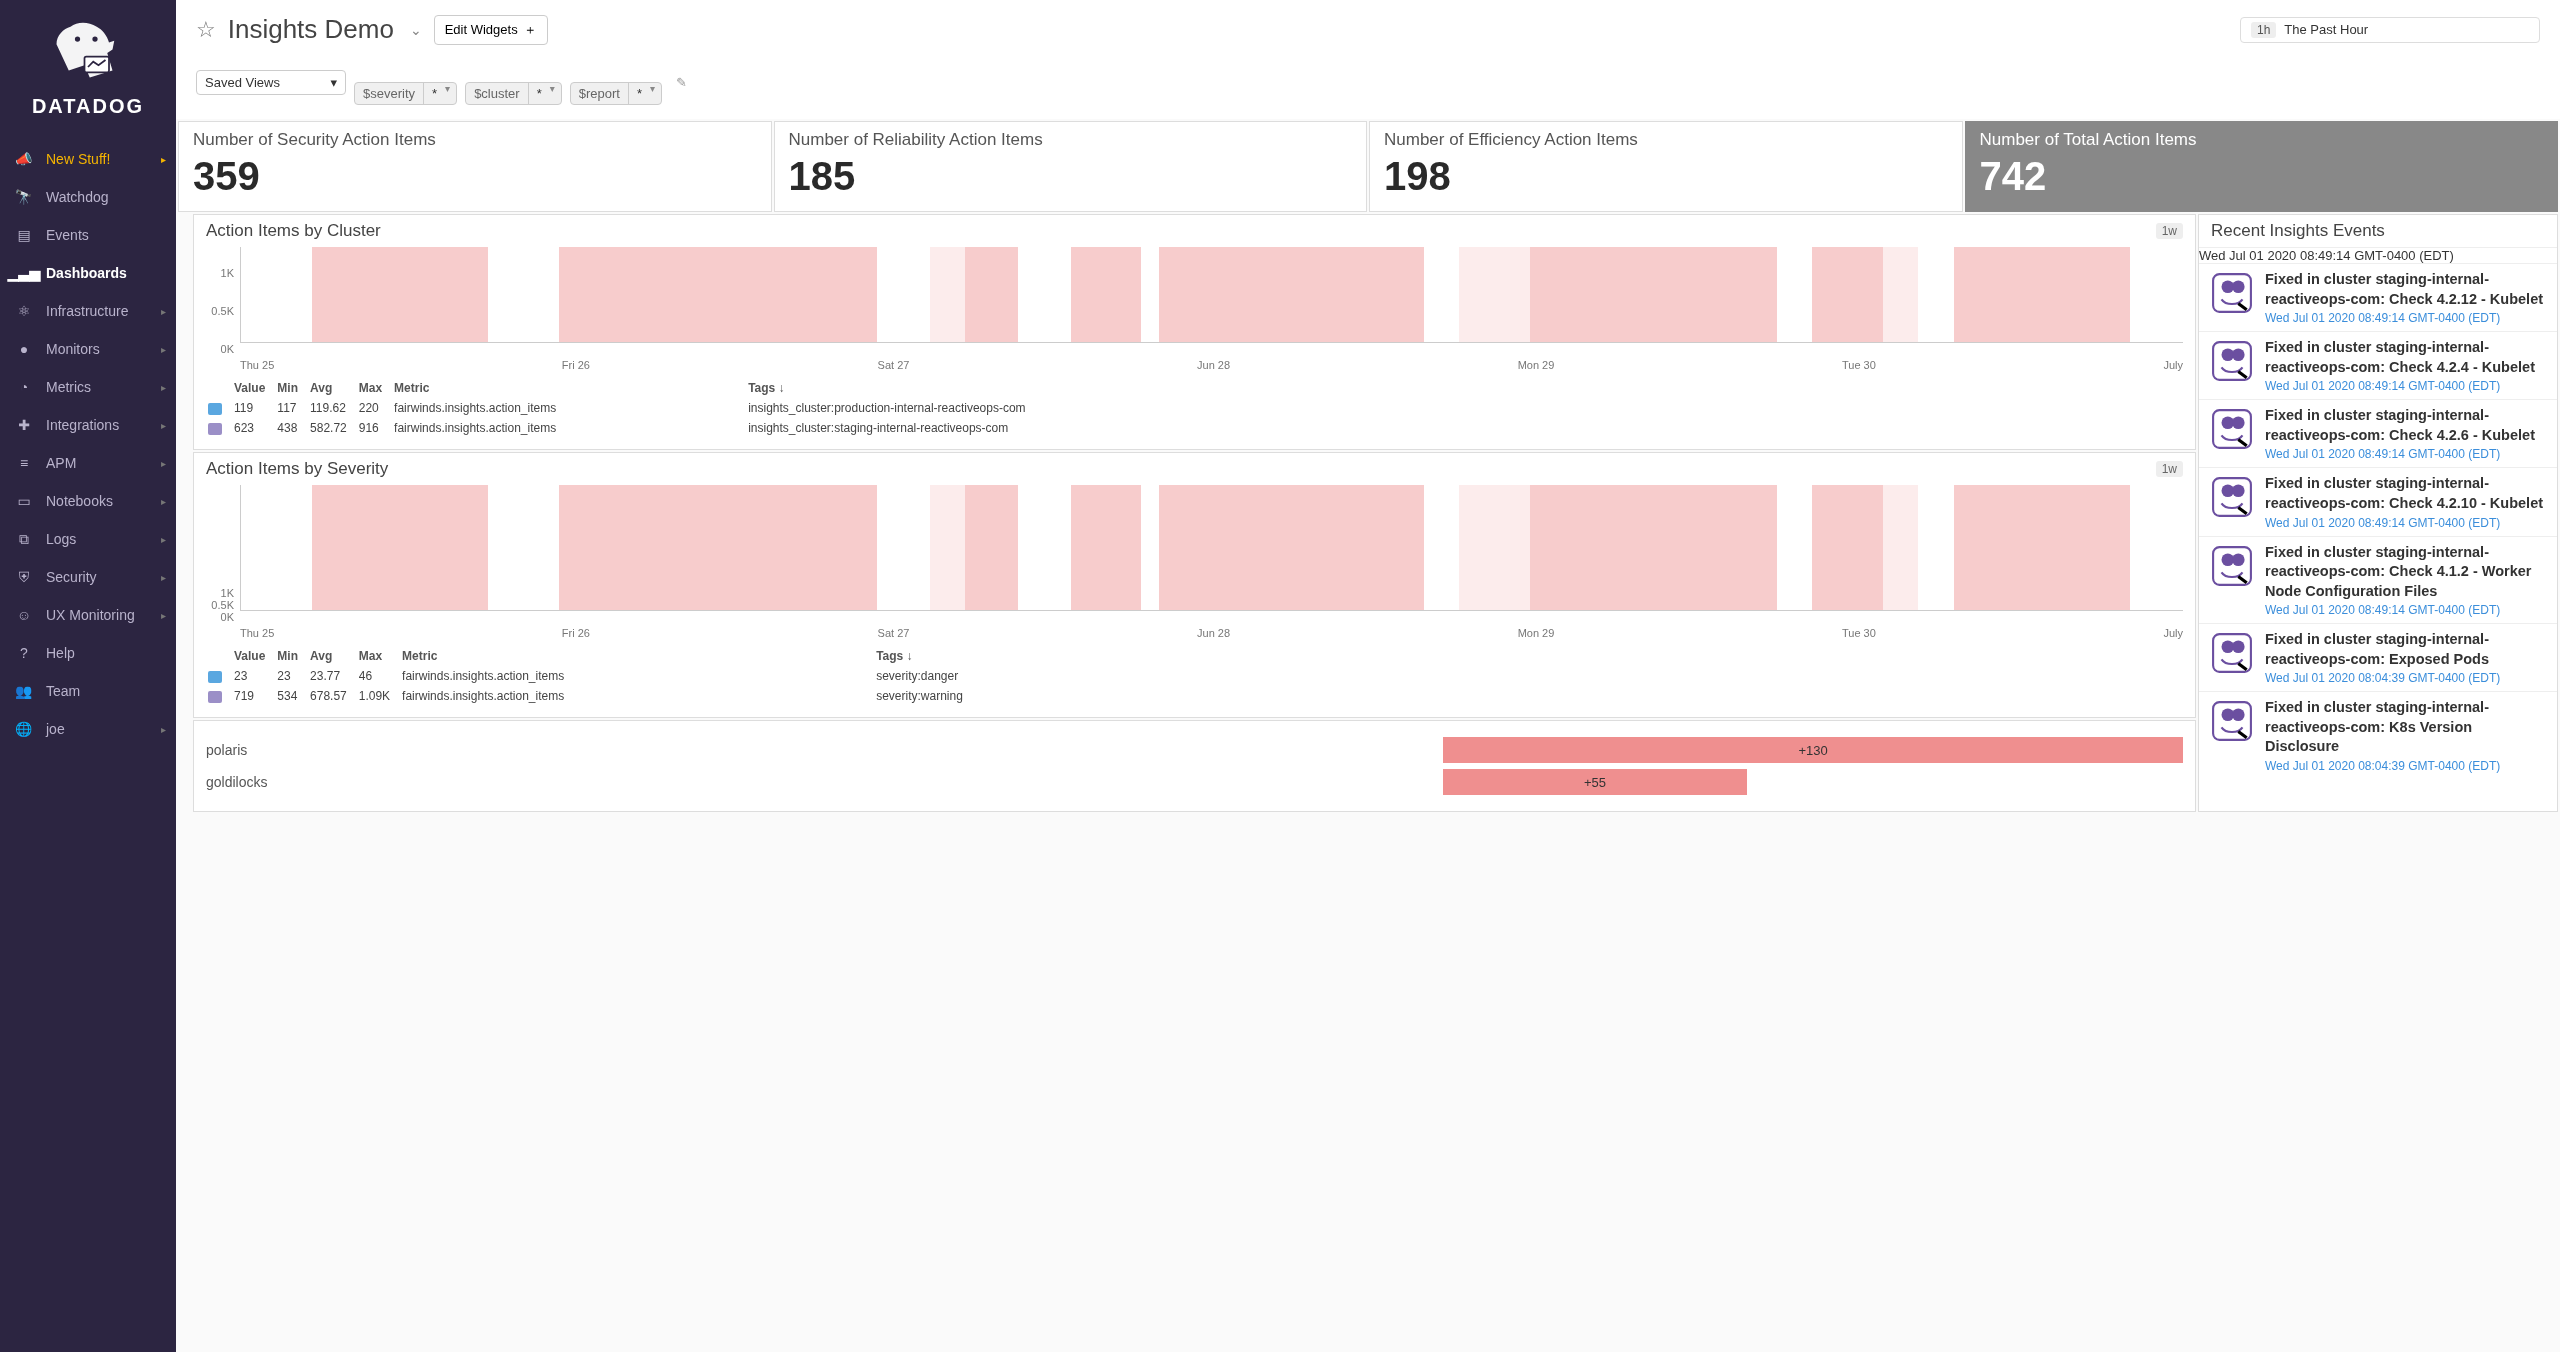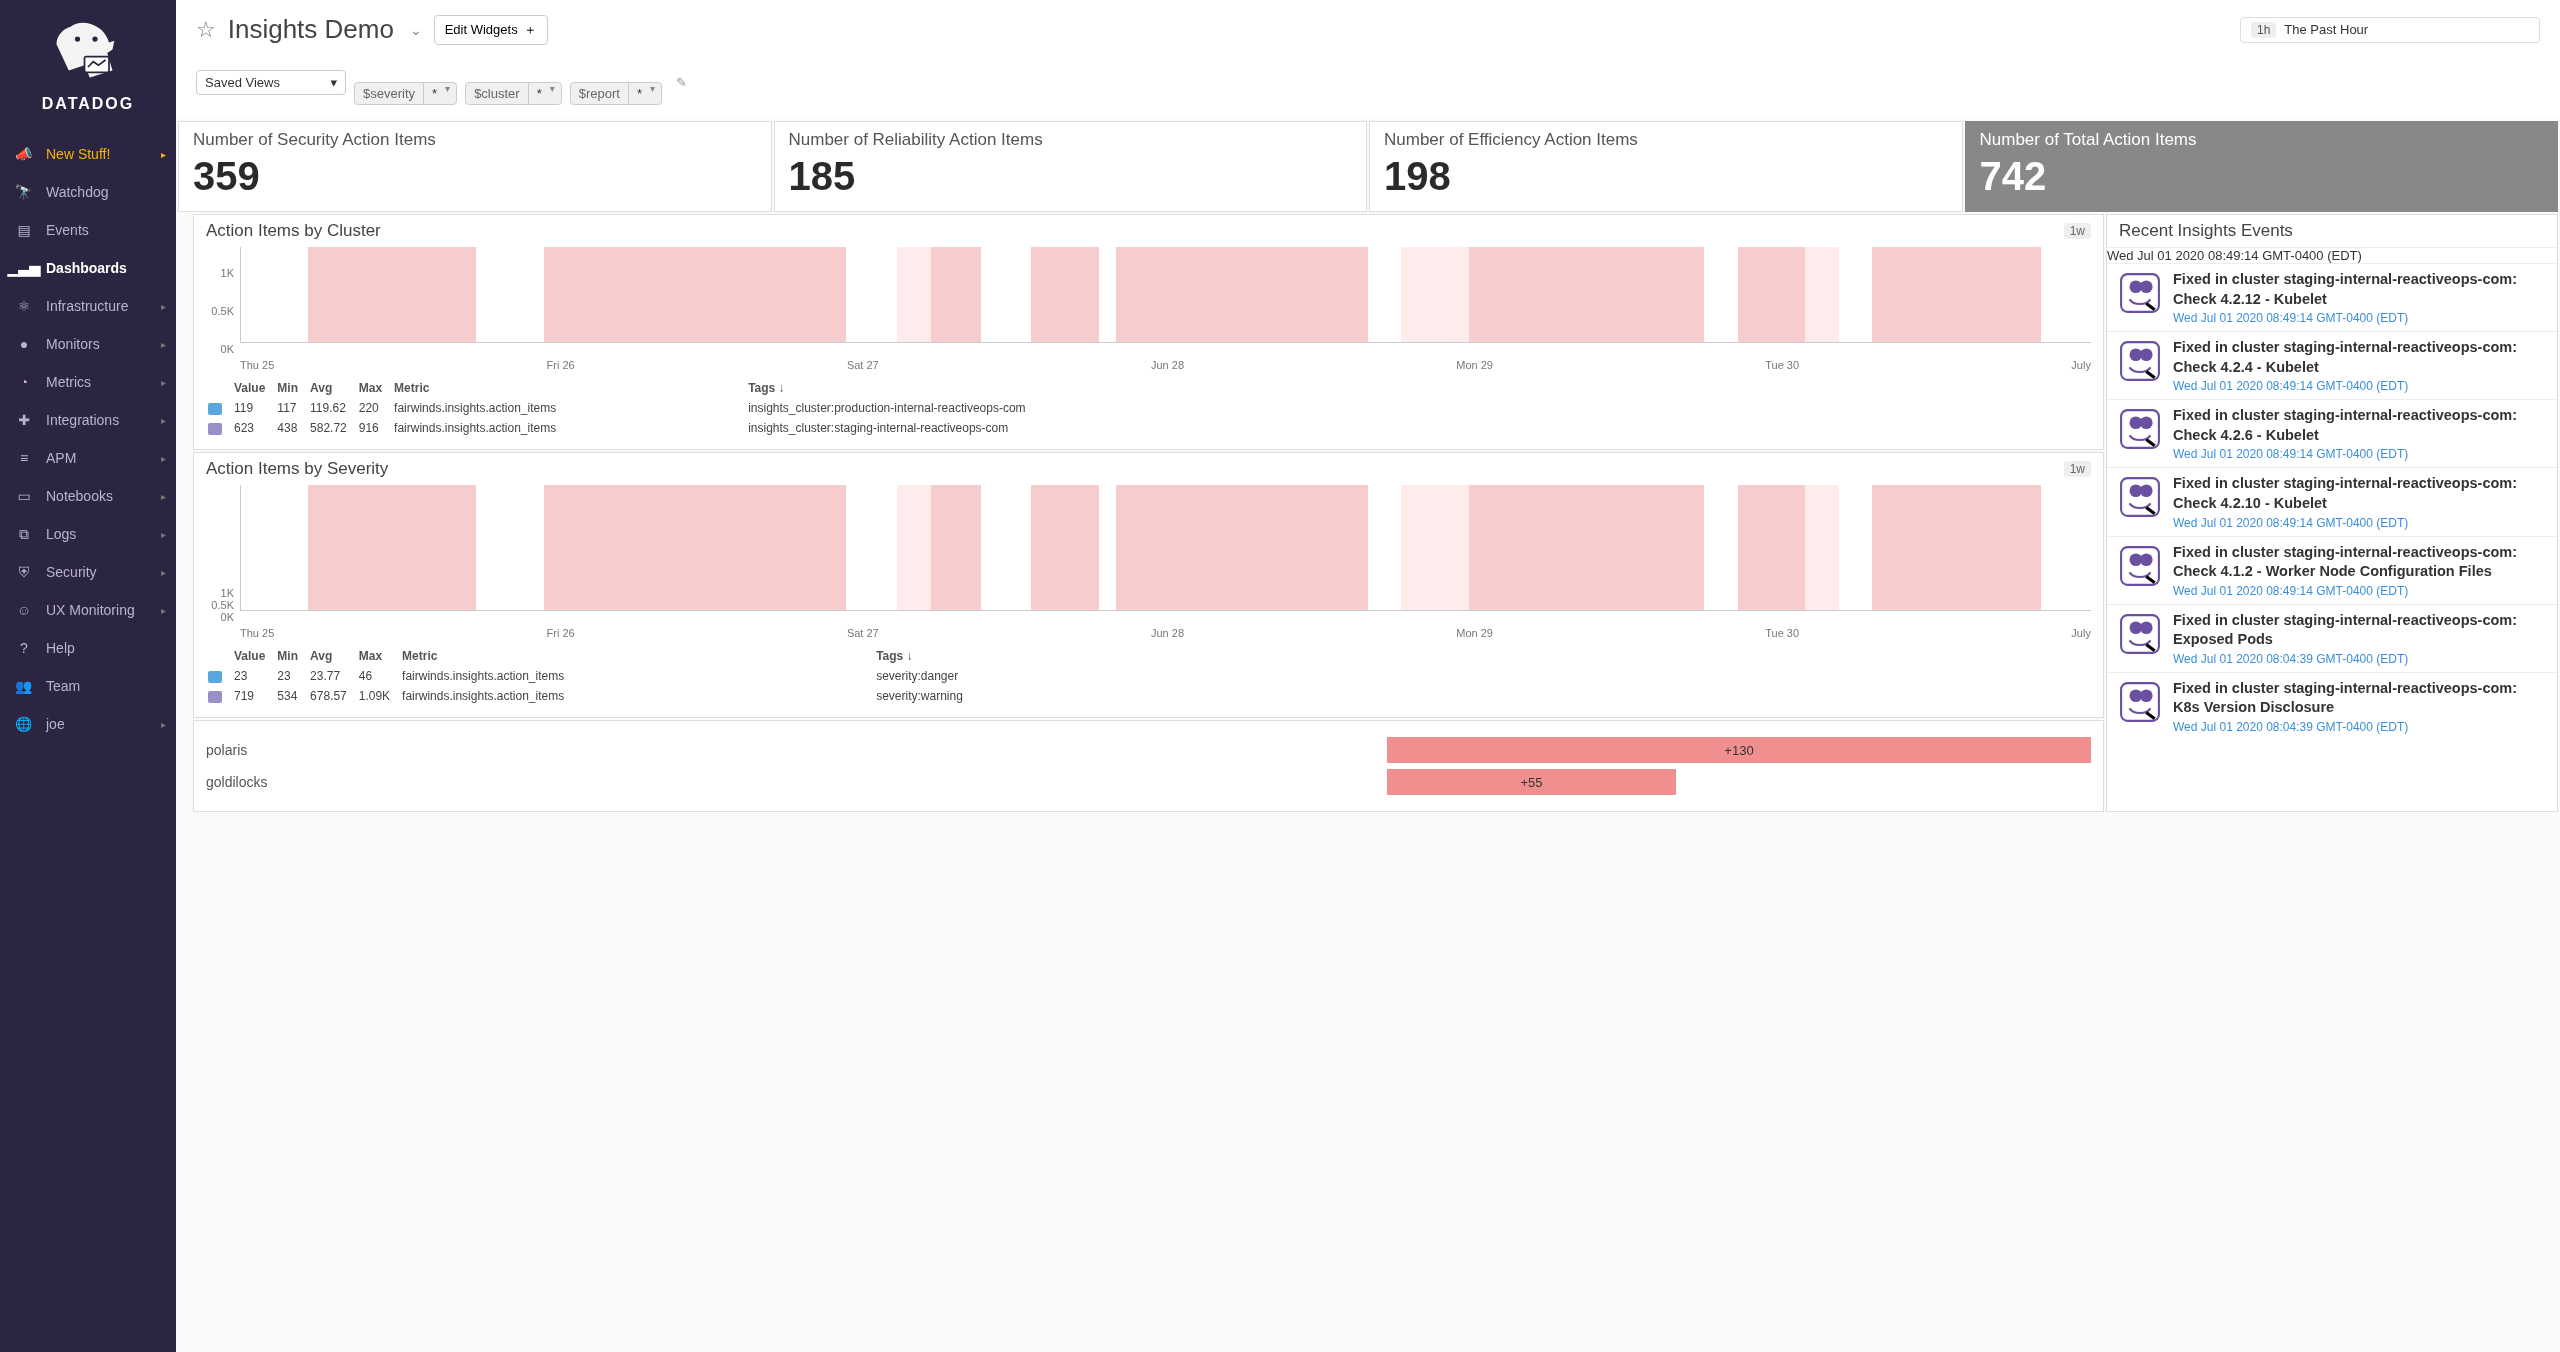--- a/index.html
+++ b/index.html
@@ -3,21 +3,21 @@
 <meta charset="utf-8">
 <style>
   * { box-sizing: border-box; margin: 0; padding: 0; }
   body { font-family: -apple-system, BlinkMacSystemFont, "Segoe UI", Helvetica, Arial, sans-serif; font-size: 13px; color: #333; background: #fff; overflow: hidden; }
   .app { display: flex; height: 100vh; width: 100vw; }
 
   
   .sidebar { width: 176px; background: #2c2541; color: #ccc; display: flex; flex-direction: column; flex-shrink: 0; }
   .logo-block { padding: 18px 0 10px; text-align: center; }
   .logo-block svg { width: 88px; height: 70px; }
-  .brand { color: #fff; font-weight: 700; letter-spacing: 2px; font-size: 16px; margin-top: 4px; }
+  .brand { color: #fff; font-weight: 700; letter-spacing: 2px; font-size: 20px; margin-top: 4px; }
   .nav { list-style: none; margin-top: 12px; }
   .nav li { display: flex; align-items: center; padding: 9px 14px; cursor: pointer; color: #b9b3cc; font-size: 14px; position: relative; }
   .nav li.active { color: #f5b400; }
   .nav li.current { color: #fff; font-weight: 600; }
   .nav li .nav-icon { width: 20px; height: 20px; margin-right: 12px; display: inline-flex; align-items: center; justify-content: center; }
   .nav li .chev { position: absolute; right: 10px; font-size: 10px; color: #777; }
   .nav li.active .chev { color: #f5b400; }
   .nav-bottom { margin-top: auto; }
 
   
@@ -69,21 +69,21 @@
   .legend-table td { padding: 2px 10px 2px 0; color: #444; }
   .swatch { width: 14px; height: 12px; display: inline-block; border-radius: 2px; vertical-align: middle; }
 
   .bars { background: #fff; border: 1px solid #ddd; padding: 10px 12px; }
   .bar-row { display: flex; align-items: center; margin: 6px 0; font-size: 14px; color: #555; }
   .bar-row .label { width: 80px; }
   .bar-row .track { flex: 1; position: relative; height: 26px; }
   .bar-row .fill { position: absolute; left: 61%; height: 100%; background: #ef8f8f; display: flex; align-items: center; justify-content: center; color: #333; font-size: 13px; }
 
   
-  .events-col { width: 452px; flex-shrink: 0; background: #fff; border: 1px solid #ddd; }
+  .events-col { width: 360px; flex-shrink: 0; background: #fff; border: 1px solid #ddd; }
   .events-head { padding: 6px 12px; font-size: 17px; color: #444; }
   .event { display: flex; padding: 6px 10px; border-top: 1px solid #eee; gap: 10px; }
   .ev-icon { width: 46px; height: 46px; flex-shrink: 0; display: flex; align-items: center; justify-content: center; }
   .ev-icon svg { width: 42px; height: 42px; }
   .ev-body { flex: 1; }
   .ev-title { font-weight: 600; font-size: 14.5px; color: #333; line-height: 1.35; }
   .ev-ts { color: #3b8edb; font-size: 12px; margin-top: 2px; }
 </style>
 </head>
 <body>

